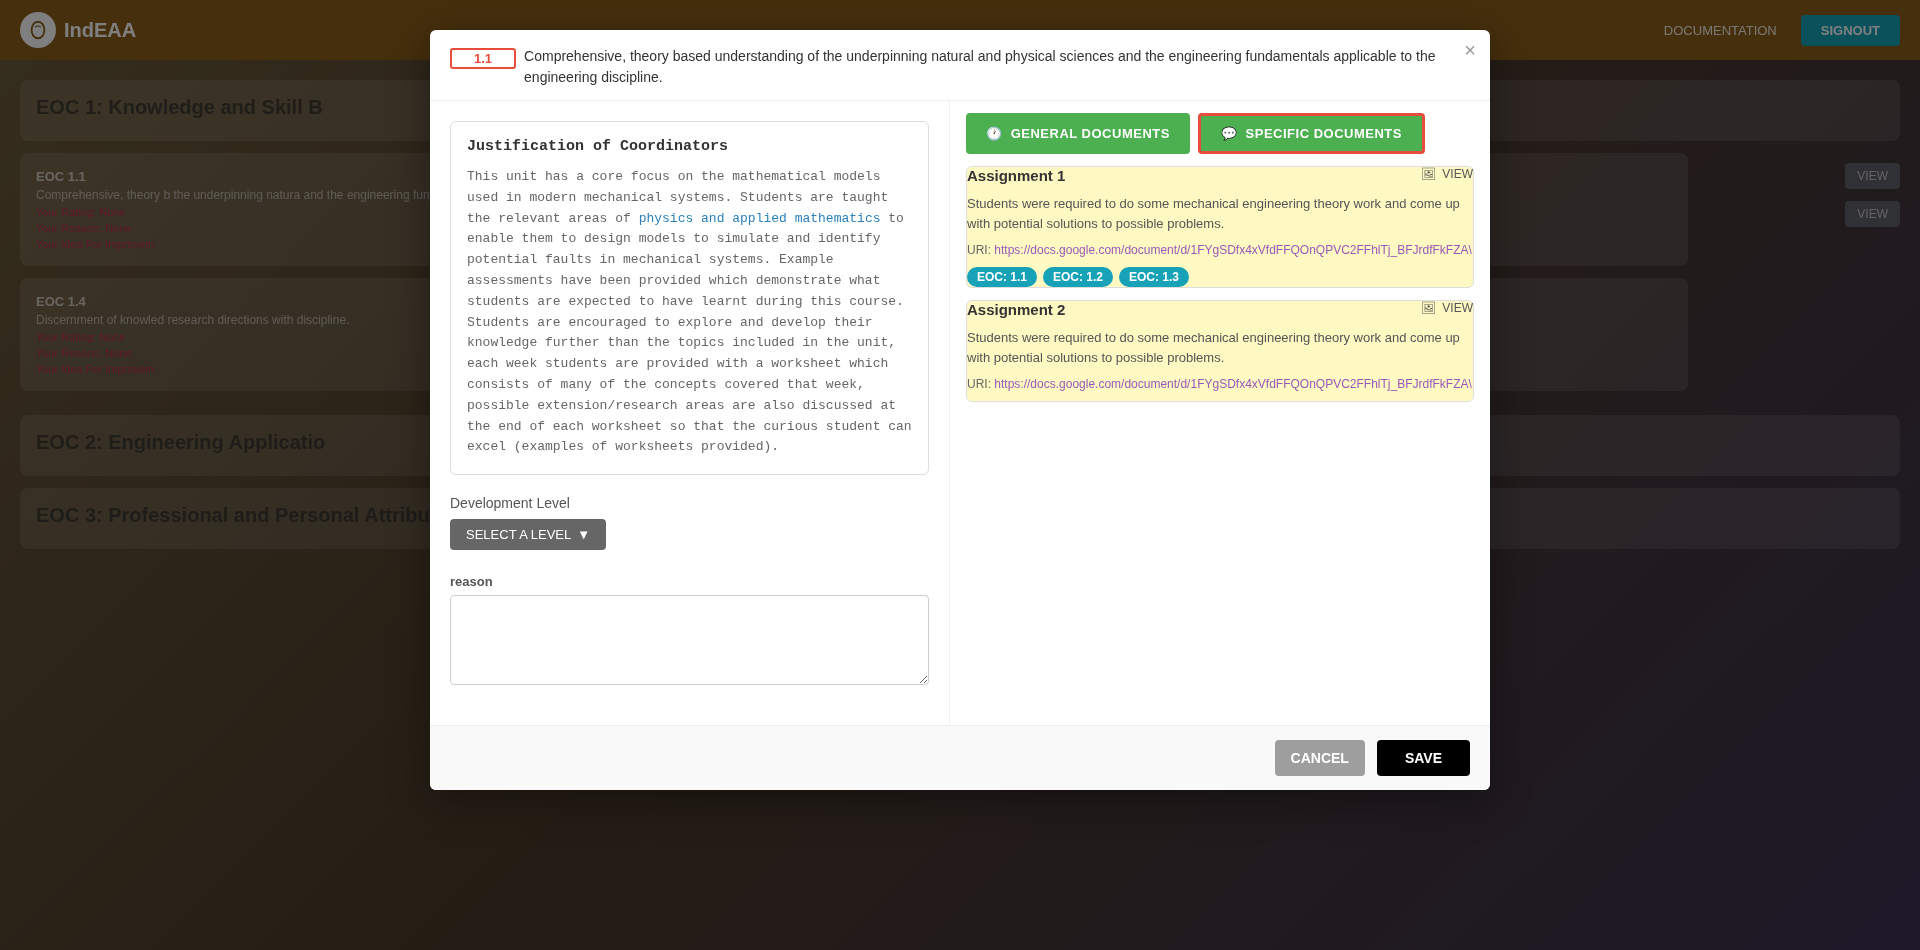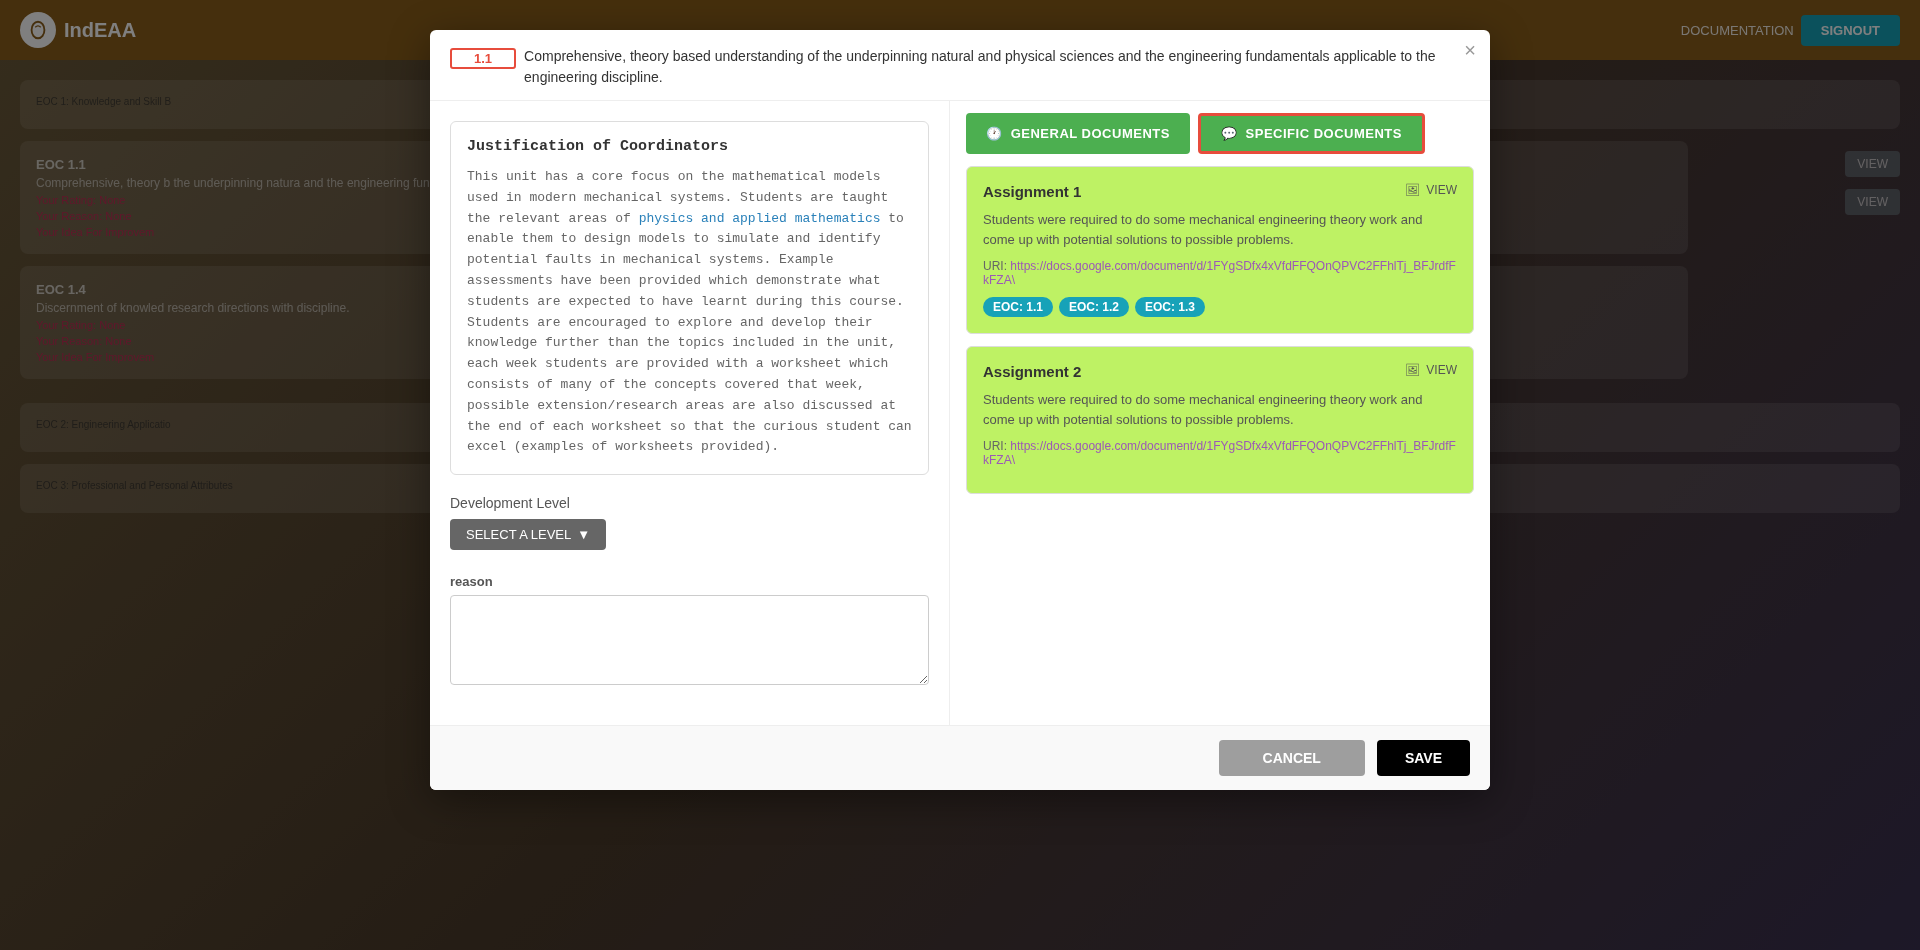--- a/index.html
+++ b/index.html
@@ -44,21 +44,21 @@
       border-radius: 50%;
       display: flex; align-items: center; justify-content: center;
       color: #8B5E1A;
       font-weight: bold;
       font-size: 14px;
     }
     .navbar-right {
       margin-left: auto;
       display: flex;
       align-items: center;
-      gap: 7px;
+      gap: 24px;
     }
     .navbar-link {
       color: white;
       font-size: 13px;
       text-decoration: none;
       opacity: 0.9;
     }
     .btn-signout {
       background: #17a2b8;
       color: white;
@@ -78,22 +78,22 @@
       opacity: 0.7;
     }
     .bg-card {
       background: rgba(255,255,255,0.15);
       border-radius: 8px;
       padding: 16px;
       margin-bottom: 12px;
     }
     .bg-card-title {
       color: #333;
-      font-size: 10px;
-      font-weight: normal;
+      font-size: 20px;
+      font-weight: bold;
       margin-bottom: 6px;
     }
     .bg-card-subtitle {
       color: white;
       font-size: 13px;
       font-weight: bold;
     }
     .bg-card-text {
       color: rgba(255,255,255,0.8);
       font-size: 12px;
@@ -302,23 +302,22 @@
 
     .assignments-list {
       flex: 1;
       overflow-y: auto;
       padding: 12px 16px;
     }
 
     .assignment-card {
       border: 1px solid #ddd;
       border-radius: 6px;
-      padding: 16px;
       margin-bottom: 12px;
-      background: #bef264;
+      background: #fef9c3;
     }
     .assignment-header {
       display: flex;
       justify-content: space-between;
       align-items: flex-start;
       margin-bottom: 10px;
     }
     .assignment-title {
       font-size: 15px;
       font-weight: bold;
@@ -374,21 +373,21 @@
       display: flex;
       justify-content: flex-end;
       gap: 12px;
       border-top: 1px solid #eee;
       background: #f9f9f9;
     }
     .btn-cancel {
       background: #9e9e9e;
       color: white;
       border: none;
-      padding: 10px 44px;
+      padding: 10px 16px;
       border-radius: 4px;
       font-size: 14px;
       font-weight: bold;
       cursor: pointer;
       text-transform: uppercase;
     }
     .btn-save {
       background: #000000;
       color: white;
       border: none;

